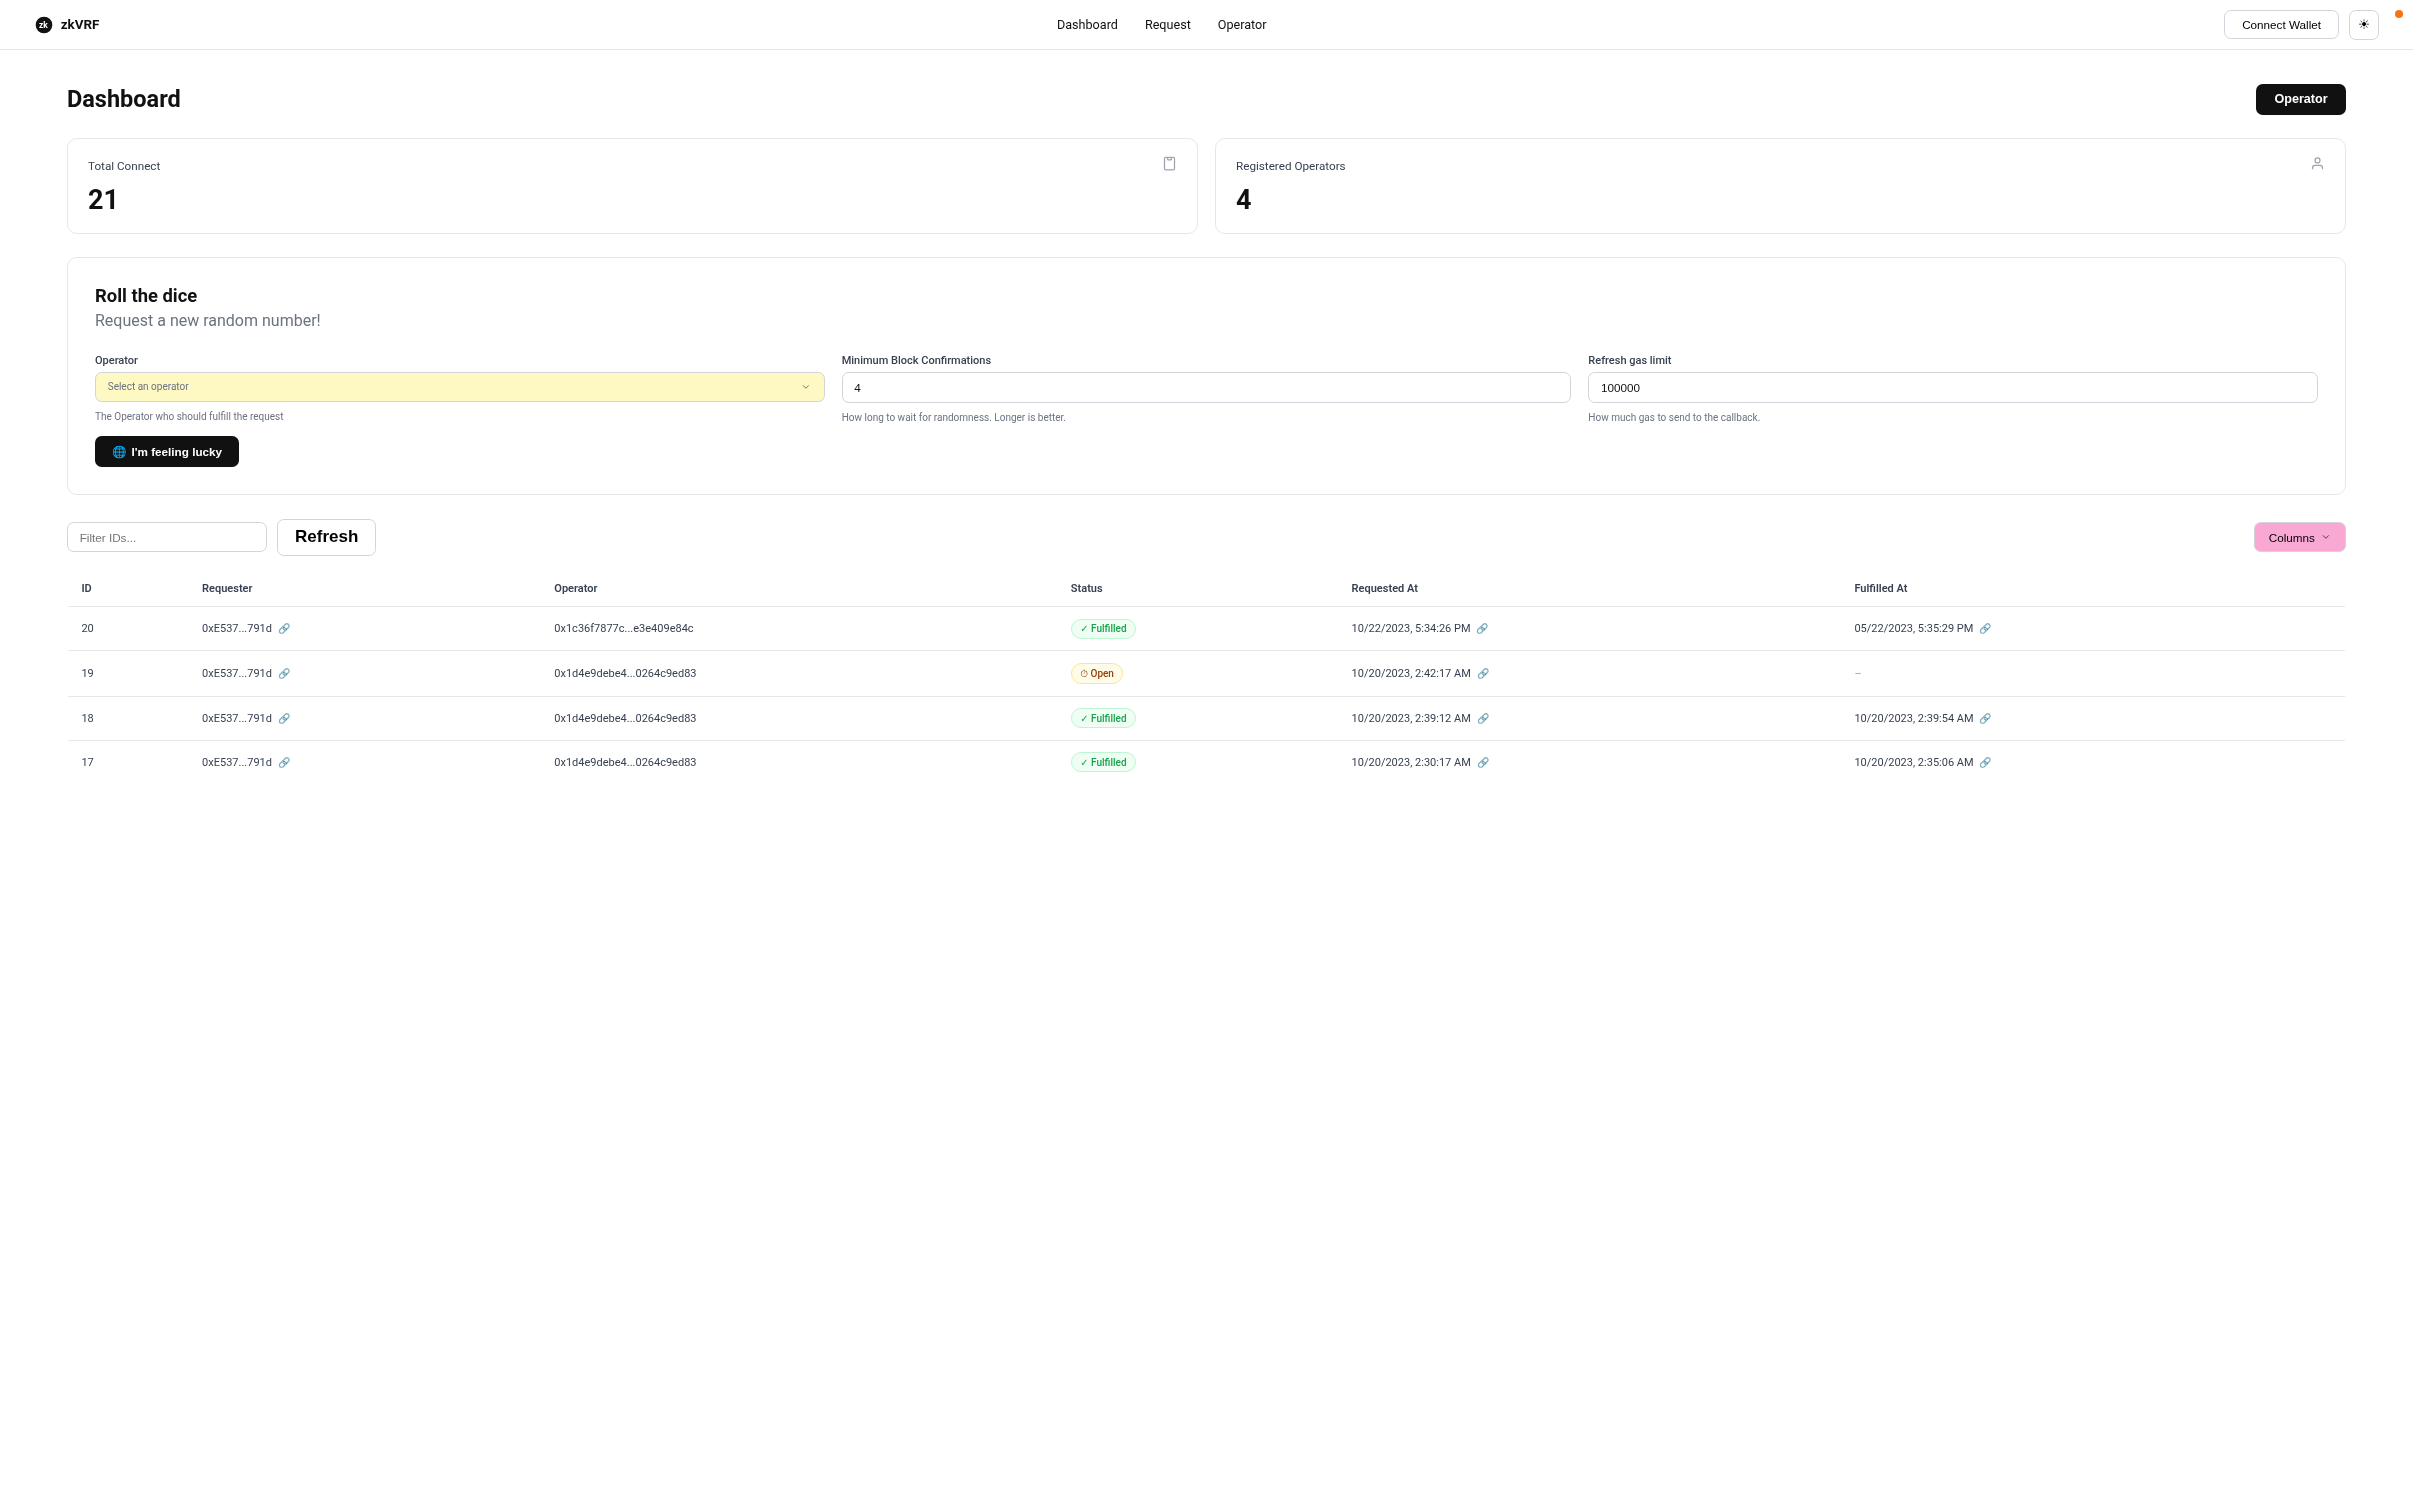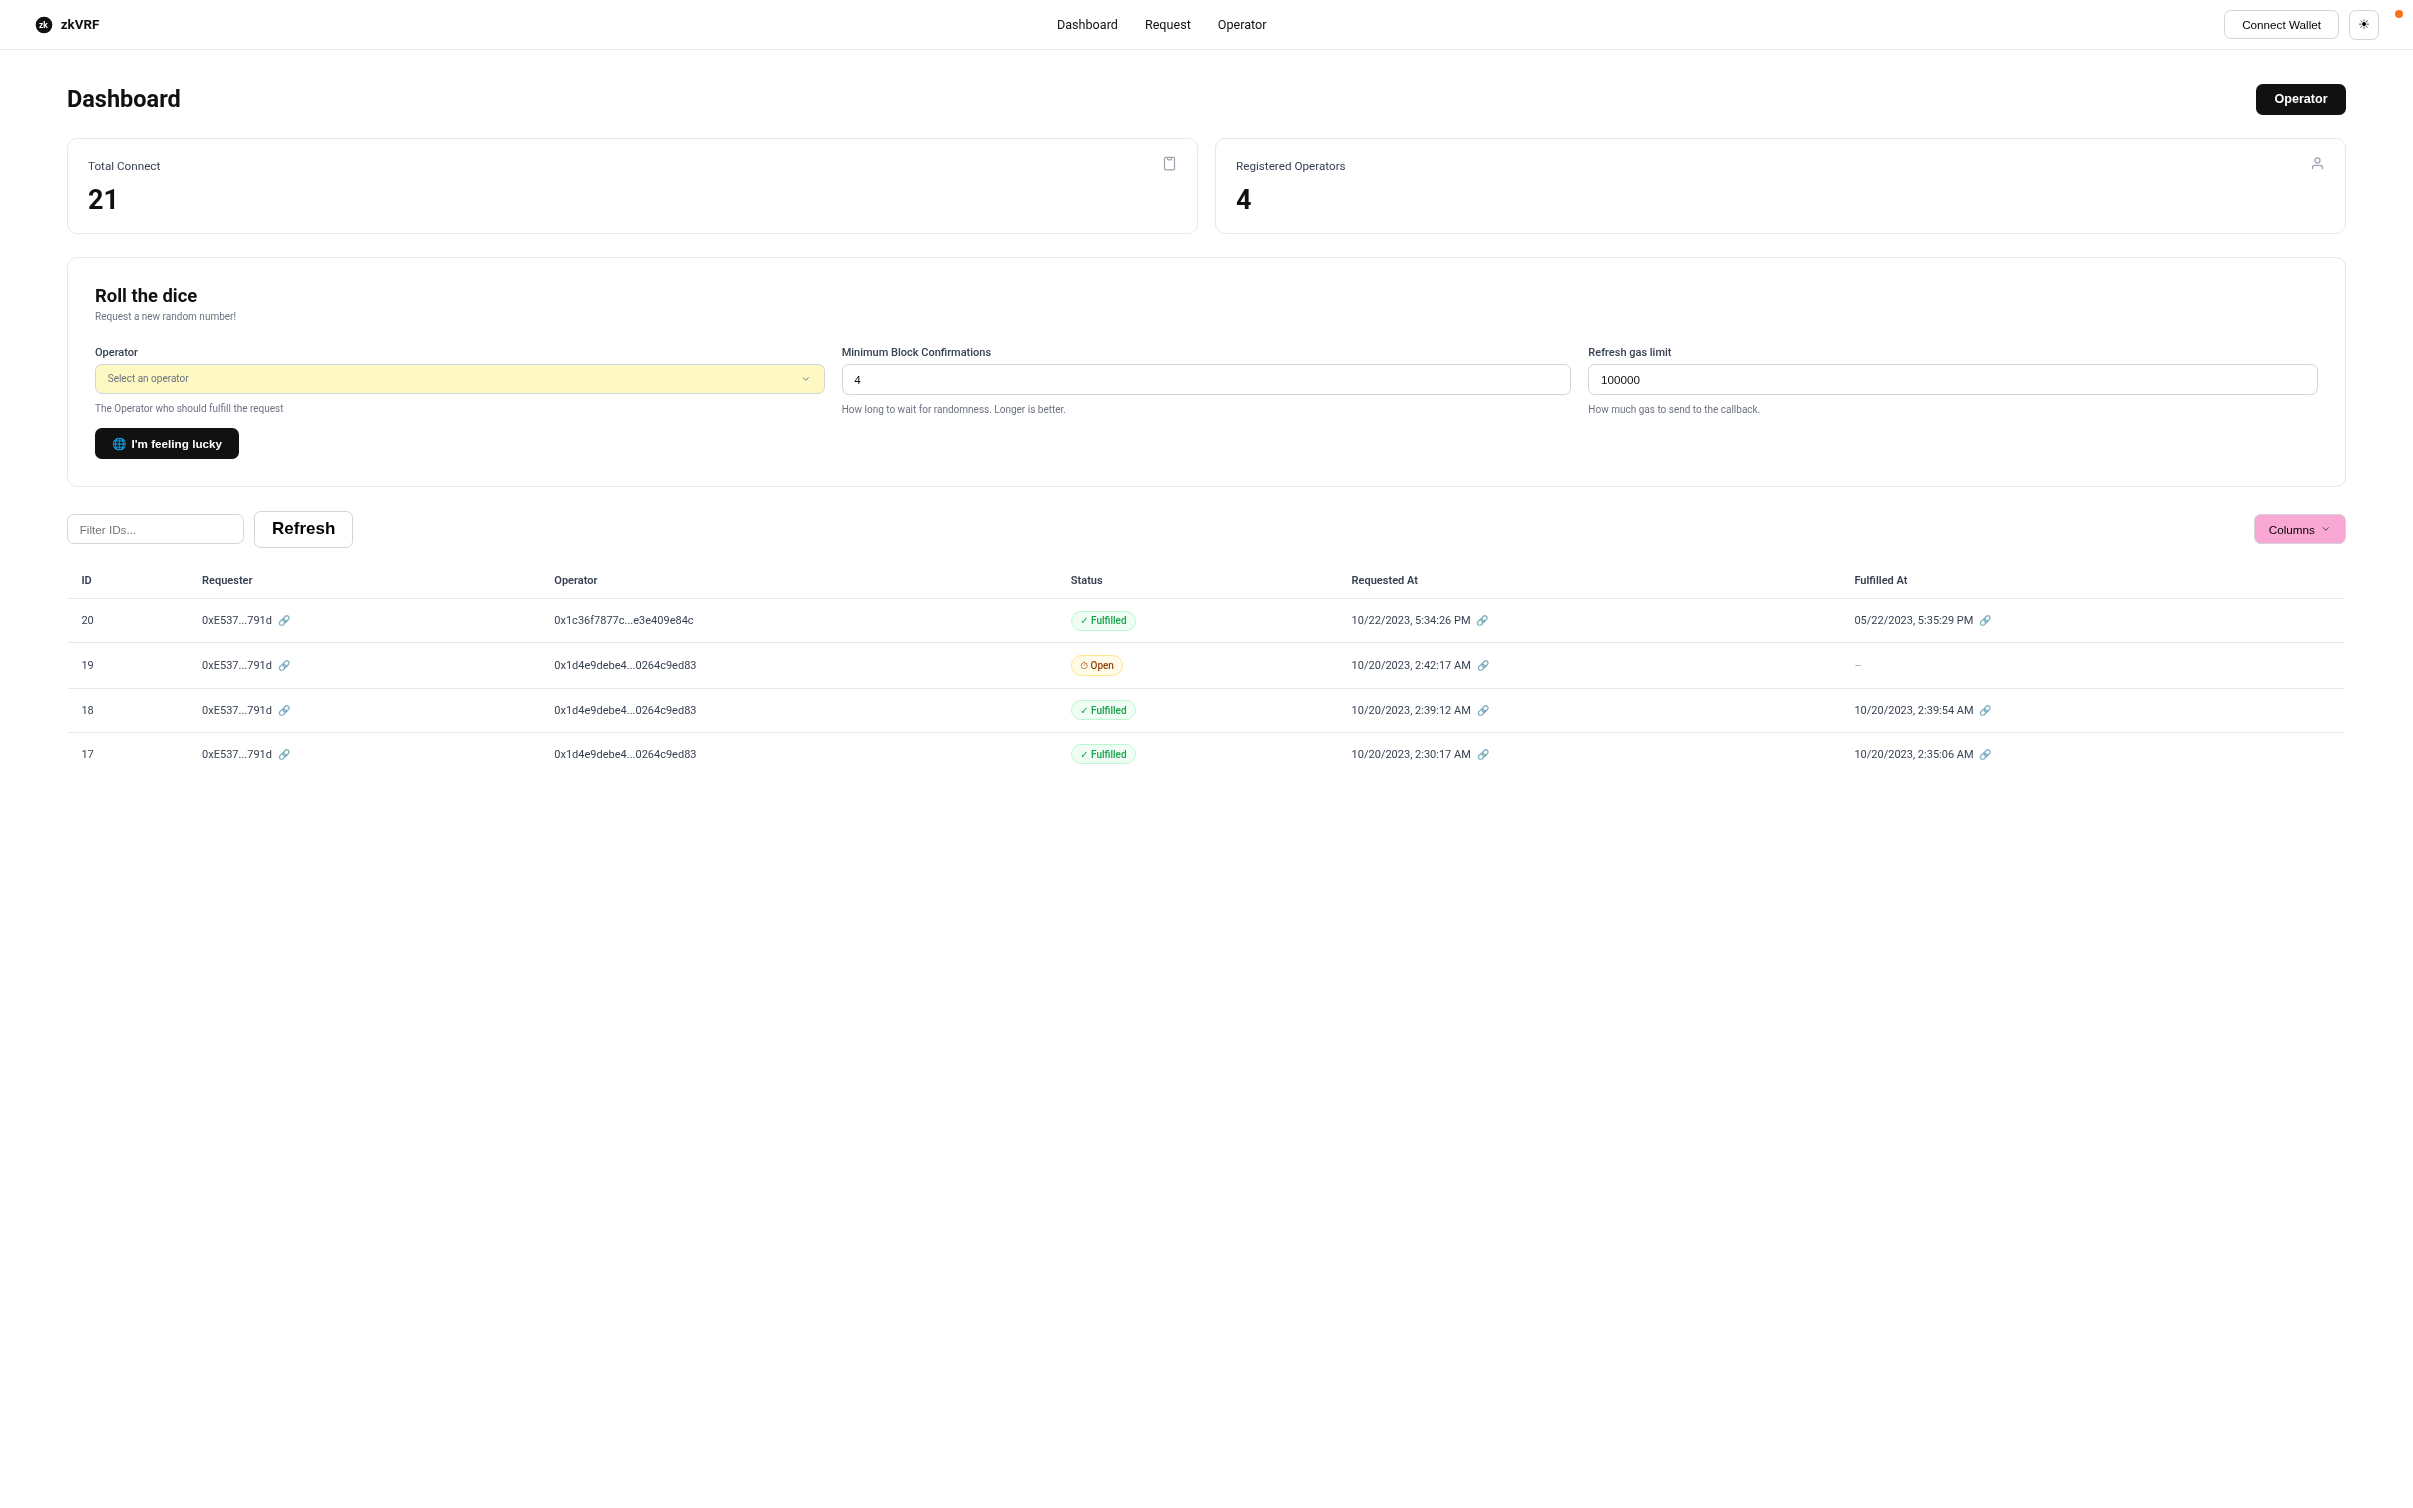--- a/index.html
+++ b/index.html
@@ -139,21 +139,21 @@
       border-radius: 10px;
       padding: 27px;
       margin-bottom: 23.5px;
     }
     .roll-title {
       font-size: 18.4px;
       font-weight: 700;
       margin-bottom: 5px;
     }
     .roll-subtitle {
-      font-size: 10px;
+      font-size: 16px;
       color: #6b7280;
       margin-bottom: 23.5px;
     }
     .roll-form {
       display: flex;
       gap: 17px;
       margin-bottom: 13.4px;
       align-items: flex-start;
     }
     .roll-field {
@@ -216,21 +216,21 @@
       display: flex;
       align-items: center;
       gap: 10px;
       margin-bottom: 13.4px;
     }
     .filter-input {
       border: 0.8px solid #d1d5db;
       border-radius: 6.7px;
       padding: 7.5px 11.7px;
       font-size: 11.7px;
-      width: 177px;
+      width: 200px;
       outline: none;
       color: #374151;
     }
     .btn-refresh {
       border: 0.8px solid #d1d5db;
       background: #fff;
       padding: 7.5px 17px;
       border-radius: 6.7px;
       font-size: 17px;
       cursor: pointer;

